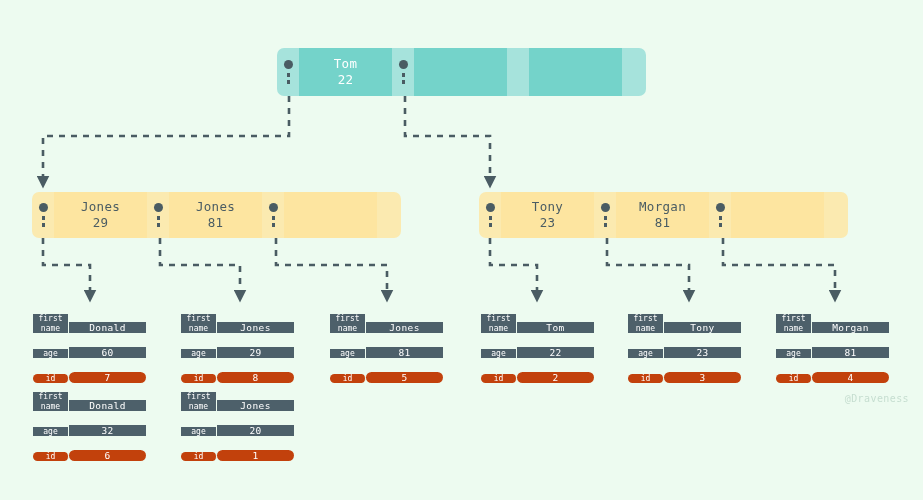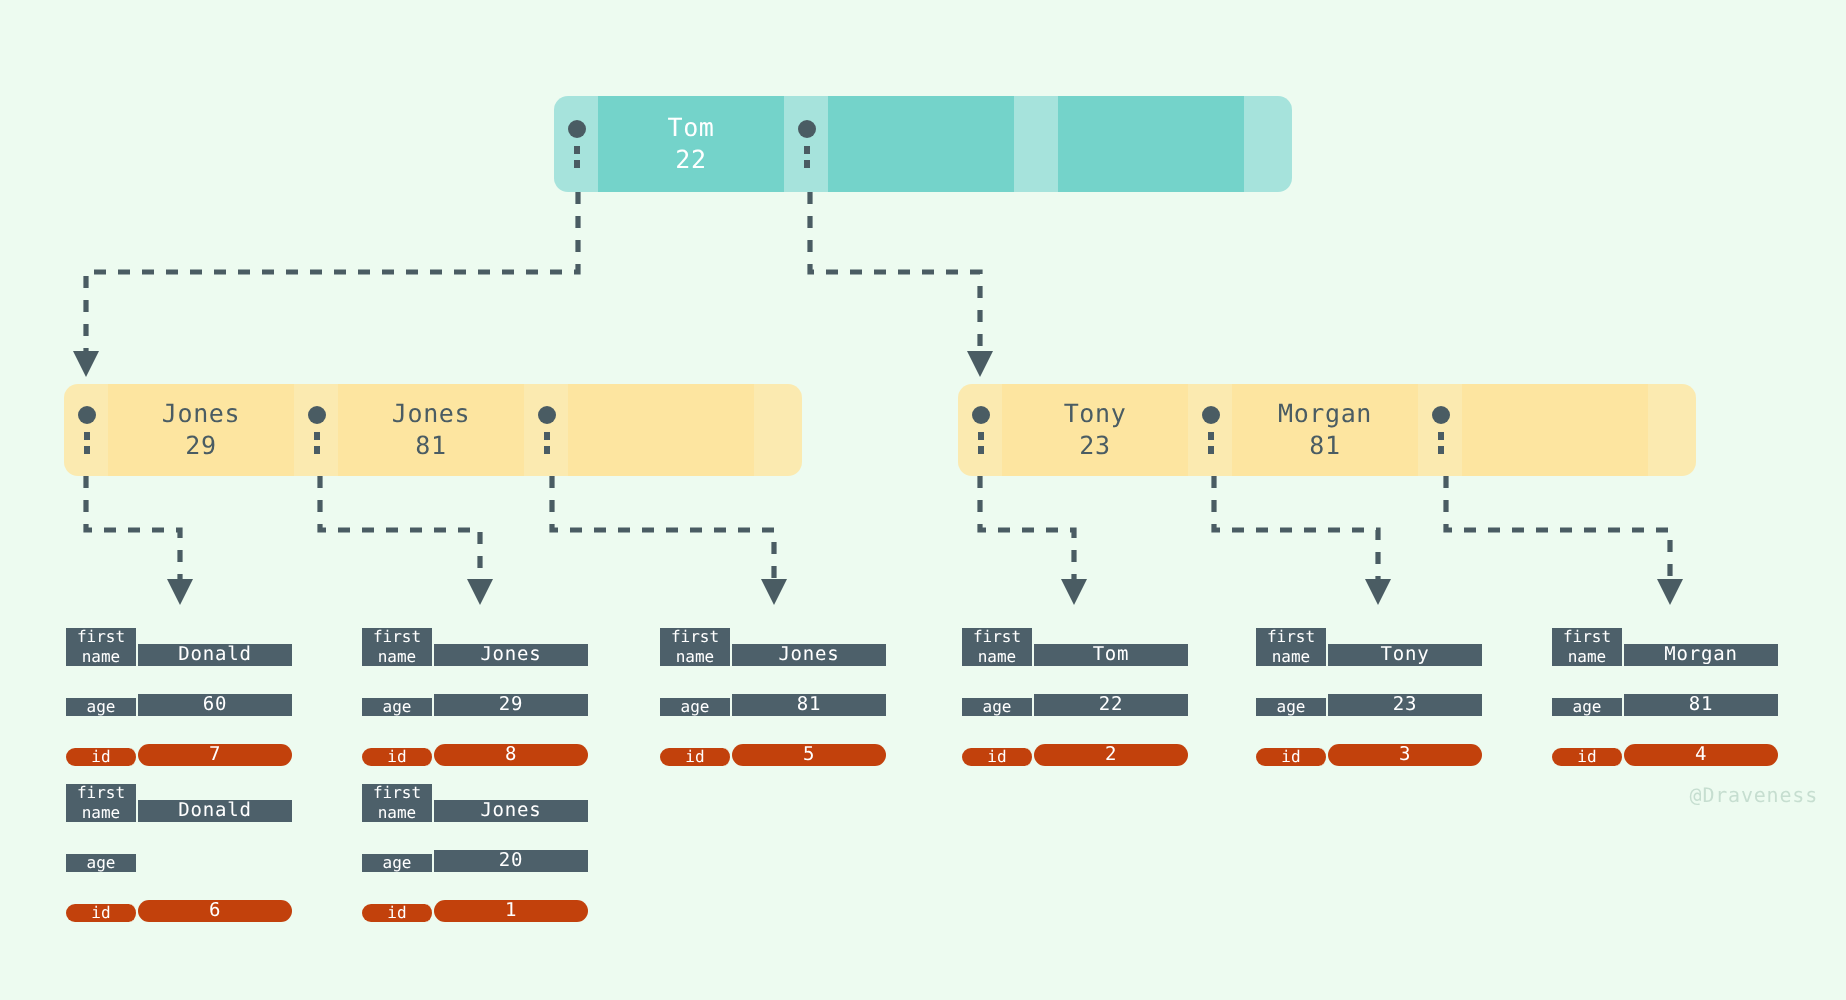--- a/index.html
+++ b/index.html
@@ -265,20 +265,21 @@
     </div>
     <div class="rec-row row-dark" style="margin-top:3px;">
       <div class="rec-label">
         <span>first</span>
         <span>name</span>
       </div>
       <div class="rec-value">Donald</div>
     </div>
     <div class="rec-row row-dark">
       <div class="rec-label">age</div>
+      <div class="rec-value">32</div>
     </div>
     <div class="rec-row row-pink">
       <div class="rec-label">id</div>
       <div class="rec-value">6</div>
     </div>
   </div>
 
   <div class="record" style="left:181px; top:309px;">
     <div class="rec-row row-dark">
       <div class="rec-label">

